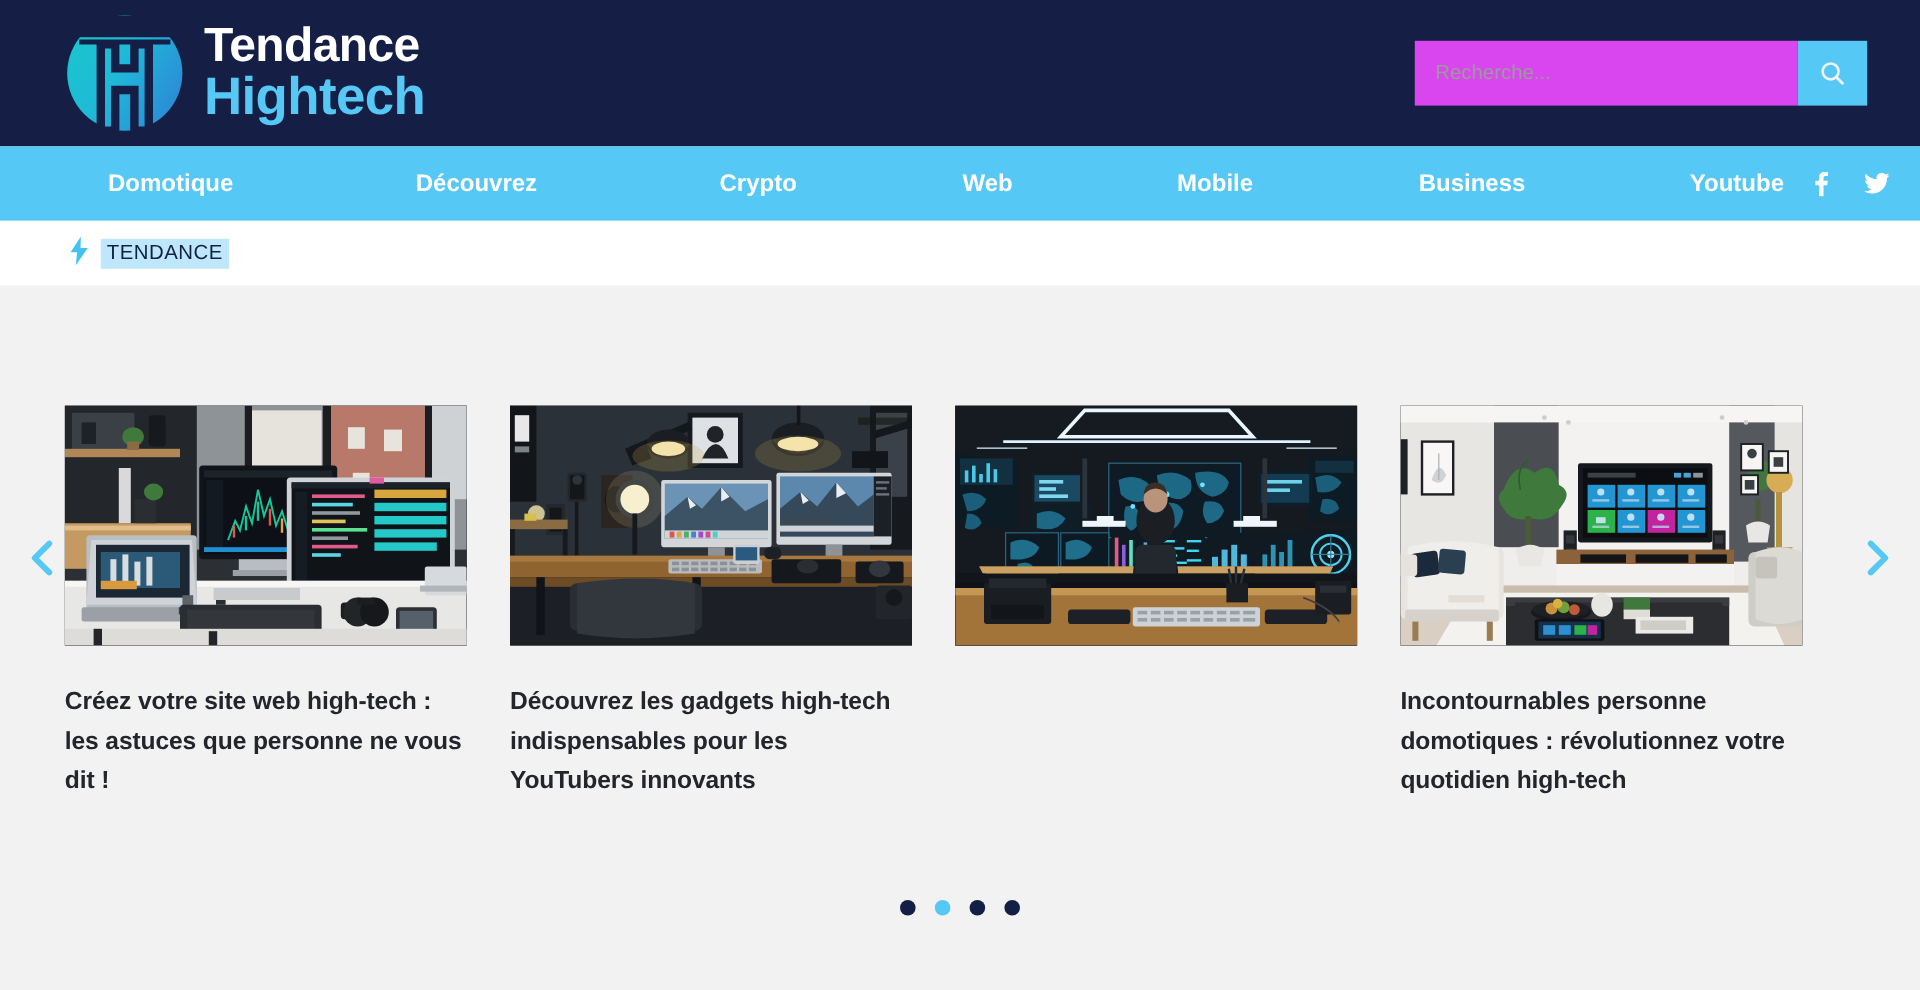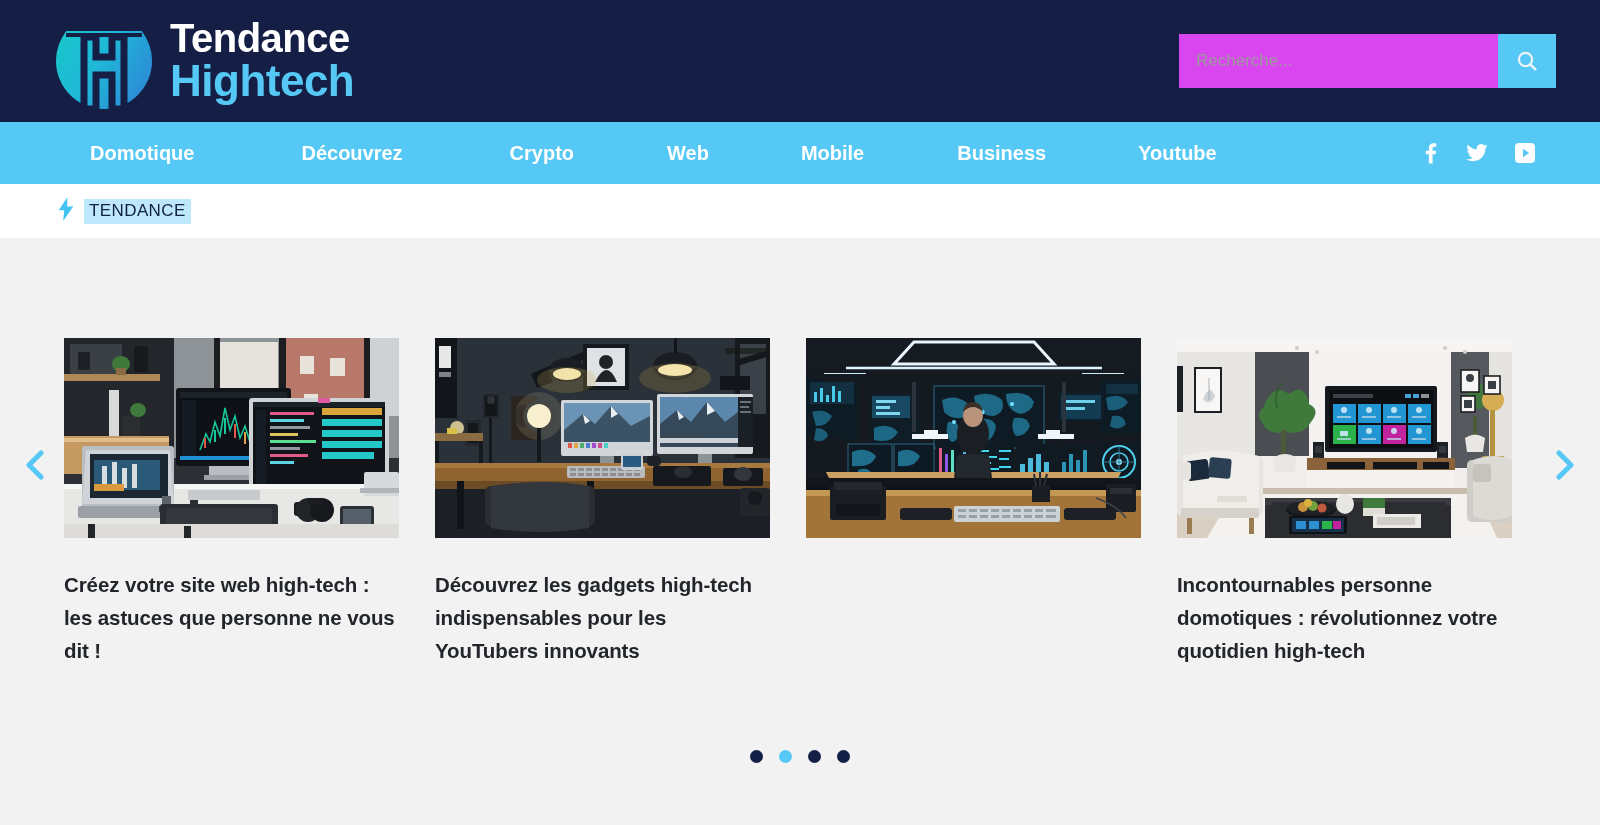--- a/index.html
+++ b/index.html
@@ -69,20 +69,21 @@
     height: 62px;
     background: #55c8f5;
     display: flex;
     align-items: center;
     padding: 0 40px 0 0;
   }
   .nav-items {
     display: flex;
     align-items: center;
     flex: 1 1 auto;
+    gap: 45px;
   }
   .nav-item {
     color: #ffffff;
     font-size: 20px;
     font-weight: 600;
     text-decoration: none;
     padding: 0 20px;
     white-space: nowrap;
     cursor: pointer;
   }
@@ -119,21 +120,21 @@
 
   
   .stage {
     background: #f2f2f2;
     height: 587px;
     position: relative;
   }
   .carousel {
     position: absolute;
     top: 100px;
-    left: 64px;
+    left: 54px;
     right: 64px;
     display: flex;
     gap: 36px;
   }
   .card { width: 335px; flex: 0 0 335px; cursor: pointer; }
   .card-img {
     width: 335px; height: 200px;
     background: #1b1d22;
     position: relative;
     overflow: hidden;

